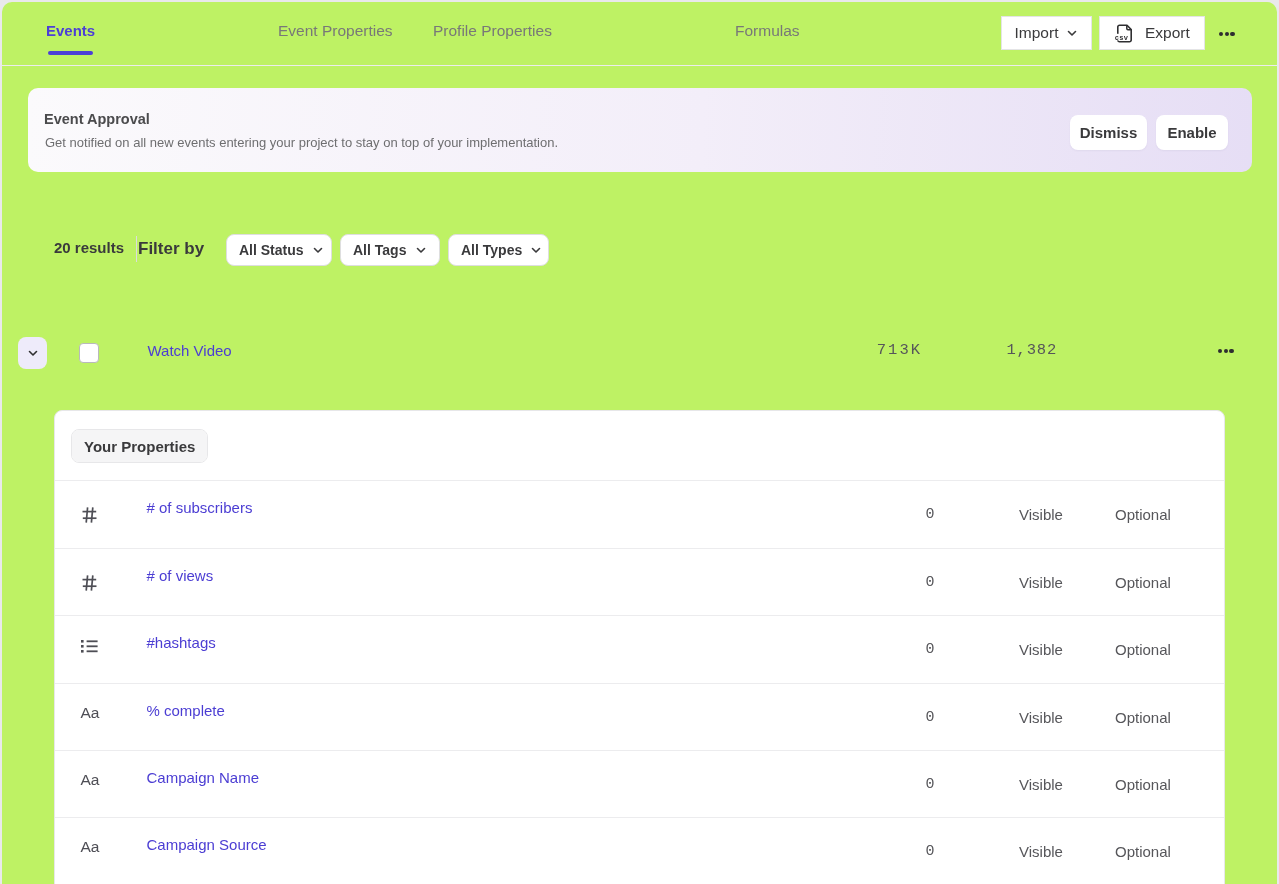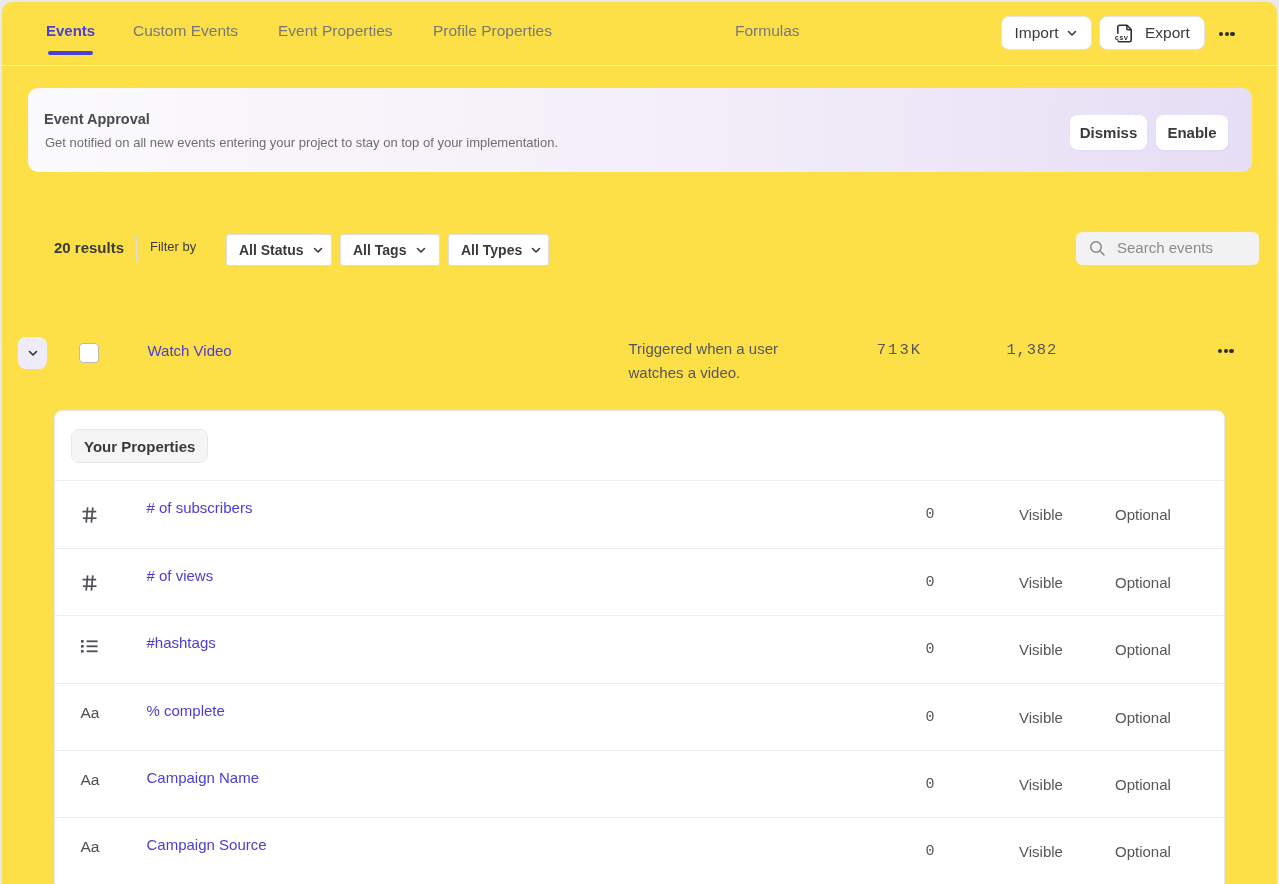--- a/index.html
+++ b/index.html
@@ -1,37 +1,37 @@
 <!DOCTYPE html>
 <html><head>
 <meta charset="utf-8">
 <style>
   * { margin:0; padding:0; box-sizing:border-box; }
   html,body { width:1279px; height:884px; overflow:hidden; }
   body { background:#e9e9eb; font-family:"Liberation Sans", sans-serif; }
   .card { position:absolute; left:2px; top:2px; width:1275px; height:882px;
-          background:#fde047; border-radius:10px 10px 0 0; overflow:hidden; }
+          background:#bef264; border-radius:10px 10px 0 0; overflow:hidden; }
   .abs { position:absolute; }
   .nav { position:absolute; left:0; top:0; width:100%; height:64px;
          border-bottom:1px solid #ececee; }
   .tab { position:absolute; top:0; height:57px; line-height:57px; font-size:15.5px;
          color:#787878; white-space:nowrap; }
   .tab.active { color:#4c3fd6; font-weight:700; font-size:15px; }
   .underline { position:absolute; top:48.5px; height:4px; background:#4c3fd6; border-radius:2px; }
-  .btn { position:absolute; background:#fff; border:1px solid #e4e4e6; border-radius:8px;
+  .btn { position:absolute; background:#fff; border:1px solid #e4e4e6; border-radius:0;
          display:flex; align-items:center; justify-content:center;
          font-size:15.5px; font-weight:500; color:#3a3a3c; }
   .banner { position:absolute; left:26px; top:86px; width:1224px; height:84px;
             border-radius:10px; background:linear-gradient(92deg,#fbfafc 0%,#f3eef9 55%,#e6def5 100%); }
   .bbtn { position:absolute; top:27px; height:35px; background:#fff; border-radius:8px;
           box-shadow:0 1px 2px rgba(40,30,80,0.05);
           display:flex; align-items:center; justify-content:center;
           font-size:15px; font-weight:700; color:#3a3a3c; }
   .drop { position:absolute; top:232px; height:32px; background:#fff; border:1px solid #dededf;
-          border-radius:3px; display:flex; align-items:center; white-space:nowrap; font-size:14px;
+          border-radius:8px; display:flex; align-items:center; white-space:nowrap; font-size:14px;
           font-weight:700; color:#3a3a3c; padding:0 12px; }
   .drop svg { margin-left:8px; flex-shrink:0; }
   .thead { position:absolute; left:0; top:281px; width:100%; height:41px; background:#f6f6f7;
            font-size:14.5px; font-weight:700; color:#56565a; }
   .th { position:absolute; top:0; height:41px; line-height:41px; white-space:nowrap; }
   .checkbox { position:absolute; width:20px; height:20px; border:1px solid #b9b9bc;
               border-radius:4px; background:#fff; }
   .link { color:#4b3dd3; }
   .mono { font-family:"Liberation Mono", monospace; }
   .panel { position:absolute; left:52px; top:408px; width:1171px; height:500px;
@@ -42,21 +42,20 @@
   .prow { position:absolute; left:0; width:100%; height:67px; border-top:1px solid #ececee; }
   .dots3 { display:flex; gap:1.3px; align-items:center; }
   .dots3 i { width:4.4px; height:4.4px; border-radius:50%; background:#2e2e30; }
 </style>
 </head>
 <body>
 <div class="card">
 
   <div class="nav">
     <div class="tab active" style="left:44px;">Events</div>
-    <div class="tab" style="left:131px;">Custom Events</div>
     <div class="tab" style="left:276px;">Event Properties</div>
     <div class="tab" style="left:431px;">Profile Properties</div>
     <div class="tab" style="left:733px;">Formulas</div>
     <div class="underline" style="left:46px; width:45px;"></div>
 
     <div class="btn" style="left:999px; top:14px; width:91px; height:34px;">
       Import
       <svg width="12" height="12" viewBox="0 0 12 12" style="margin-left:8px;">
           <path d="M2.5 4.5 L6 8 L9.5 4.5" fill="none" stroke="#3a3a3c" stroke-width="1.6" stroke-linecap="round" stroke-linejoin="round"></path>
         </svg>
@@ -79,48 +78,40 @@
 
   <div class="banner">
     <div class="abs" style="left:16px; top:23px; font-size:14.5px; font-weight:700; color:#4b4b4d;">Event Approval</div>
     <div class="abs" style="left:17px; top:47px; font-size:13px; color:#6e6e70;">Get notified on all new events entering your project to stay on top of your implementation.</div>
     <div class="bbtn" style="left:1042px; width:77px;">Dismiss</div>
     <div class="bbtn" style="left:1128px; width:72px;">Enable</div>
   </div>
 
   <div class="abs" style="left:52px; top:236.5px; font-size:15px; font-weight:700; color:#3a3a3c;">20 results</div>
   <div class="abs" style="left:134px; top:234px; width:1px; height:26px; background:#dcdcde;"></div>
-  <div class="abs" style="left:148px; top:236.5px; font-size:13px; font-weight:400; color:#3a3a3c;">Filter by</div>
+  <div class="abs" style="left:136px; top:236.5px; font-size:17px; font-weight:700; color:#3a3a3c;">Filter by</div>
   <div class="drop" style="left:224px; width:106px; justify-content:space-between;">All Status <svg width="12" height="12" viewBox="0 0 12 12">
         <path d="M2.5 4.5 L6 8 L9.5 4.5" fill="none" stroke="#3a3a3c" stroke-width="1.6" stroke-linecap="round" stroke-linejoin="round"></path>
       </svg></div>
   <div class="drop" style="left:338px; width:100px; justify-content:space-between;">All Tags <svg width="12" height="12" viewBox="0 0 12 12">
         <path d="M2.5 4.5 L6 8 L9.5 4.5" fill="none" stroke="#3a3a3c" stroke-width="1.6" stroke-linecap="round" stroke-linejoin="round"></path>
       </svg></div>
   <div class="drop" style="left:446px; width:101px; justify-content:space-between;">All Types <svg width="12" height="12" viewBox="0 0 12 12">
         <path d="M2.5 4.5 L6 8 L9.5 4.5" fill="none" stroke="#3a3a3c" stroke-width="1.6" stroke-linecap="round" stroke-linejoin="round"></path>
       </svg></div>
 
-  <div class="abs" style="left:1074px; top:230px; width:183px; height:33px; background:#f2f2f3; border-radius:6px;">
-    <svg width="17" height="17" viewBox="0 0 17 17" style="position:absolute; left:13px; top:8px;">
-      <circle cx="7" cy="7" r="5.2" fill="none" stroke="#88888a" stroke-width="1.5"></circle>
-      <path d="M11 11 L15 15" stroke="#88888a" stroke-width="1.5" stroke-linecap="round"></path>
-    </svg>
-    <div class="abs" style="left:41px; top:7px; font-size:15px; color:#8c8c8e;">Search events</div>
-  </div>
 
 
   <div class="abs" style="left:15.5px; top:334.5px; width:29px; height:32px; background:#eeebfa; border-radius:8px;">
     <svg width="12" height="12" viewBox="0 0 12 12" style="position:absolute; left:9px; top:10px;">
         <path d="M2.5 4.5 L6 8 L9.5 4.5" fill="none" stroke="#2f2f31" stroke-width="1.6" stroke-linecap="round" stroke-linejoin="round"></path>
       </svg>
   </div>
   <div class="checkbox" style="left:77px; top:340.5px;"></div>
   <div class="abs link" style="left:145.5px; top:339.5px; font-size:15px;">Watch Video</div>
-  <div class="abs" style="left:626.5px; top:335px; font-size:15px; color:#56565a; line-height:23.5px;">Triggered when a user<br>watches a video.</div>
   <div class="abs mono" style="left:771px; top:339px; width:149px; text-align:right; font-size:15.5px; letter-spacing:2px; color:#56565a;">713K</div>
   <div class="abs mono" style="left:906px; top:339px; width:149px; text-align:right; font-size:15.5px; letter-spacing:0.8px; color:#56565a;">1,382</div>
   <div class="dots3 abs" style="left:1216px; top:346.5px;">
       <i></i>
       <i></i>
       <i></i>
     </div>
 
   <div class="panel">
     <div class="seg">

